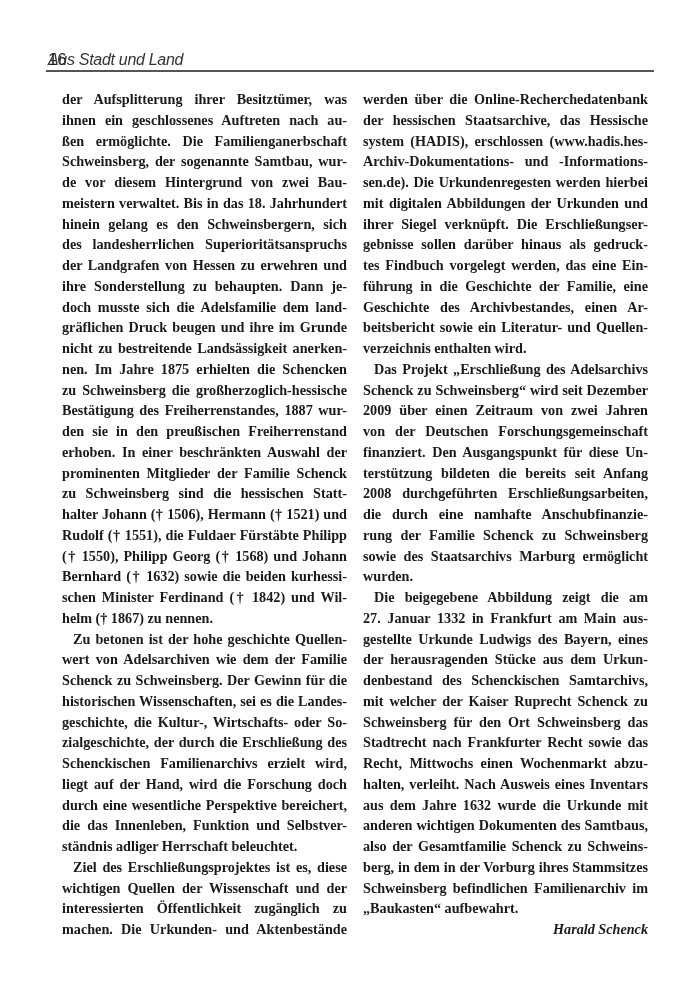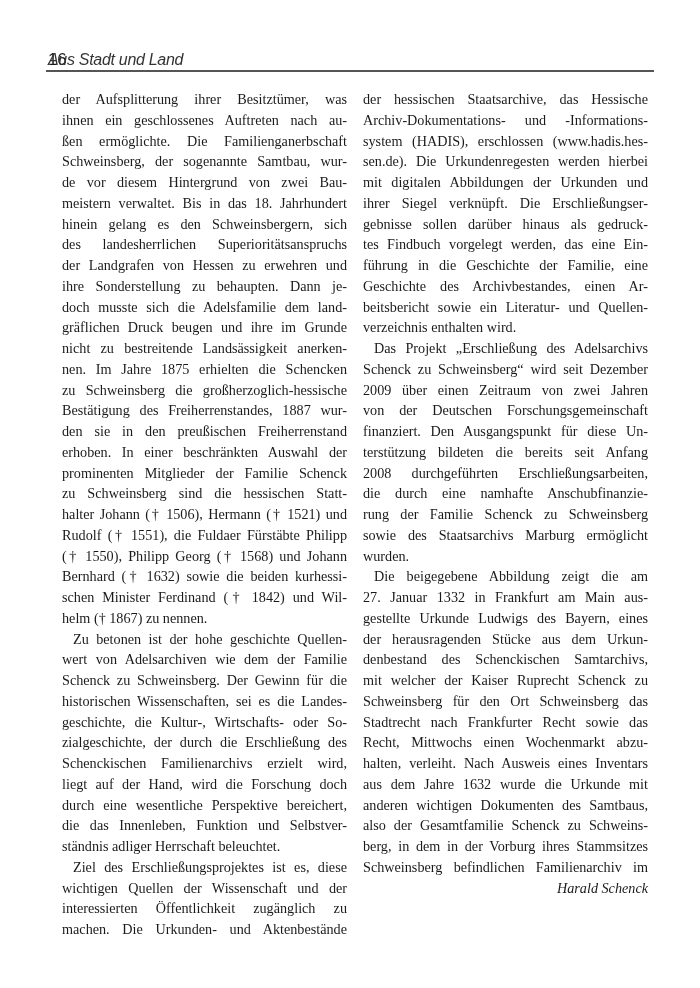--- a/index.html
+++ b/index.html
@@ -8,21 +8,21 @@
       position: absolute; left: 48px; top: 46px; width: 606px; height: 24px;
       font-family: "Liberation Sans", "DejaVu Sans", sans-serif;
     }
     .page-number { position: absolute; left: 0; top: 4px; font-size: 17px; letter-spacing: -0.3px; }
     .running-title { position: absolute; left: 0; right: 0; top: 5px; text-align: left; font-size: 16px; letter-spacing: -0.3px; color: #333; font-style: italic; }
     .header-rule { position: absolute; left: 46px; top: 70px; width: 608px; height: 2px; background: #555; }
     .column {
       position: absolute; top: 89px; width: 285px;
       font-family: "Liberation Serif", "DejaVu Serif", serif;
       font-size: 14.2px; line-height: 20.75px;
-      text-align: justify; hyphens: manual;
+      text-align: justify; hyphens: manual; font-weight: bold;
     }
     .col-left { left: 62px; }
     .col-right { left: 363px; }
     .line { display: block; text-align: justify; text-align-last: justify; white-space: nowrap; overflow: visible; height: 20.75px; }
     .line.last { text-align-last: left; }
     .line.indent { text-indent: 11px; }
     .signature { display: block; text-align: right; font-style: italic; height: 20.75px; }
   </style>
 </head>
 <body>
@@ -70,23 +70,24 @@
     <span class="line">liegt auf der Hand, wird die Forschung doch</span>
     <span class="line">durch eine wesentliche Perspektive bereichert,</span>
     <span class="line">die das Innenleben, Funktion und Selbstver-</span>
     <span class="line last">ständnis adliger Herrschaft beleuchtet.</span>
     <span class="line indent">Ziel des Erschließungsprojektes ist es, diese</span>
     <span class="line">wichtigen Quellen der Wissenschaft und der</span>
     <span class="line">interessierten Öffentlichkeit zugänglich zu</span>
     <span class="line">machen. Die Urkunden- und Aktenbestände</span>
   </div>
 <div class="column col-right" id="col-right">
+<span class="line">werden über die Online-Recherchedatenbank</span>
     <span class="line">der hessischen Staatsarchive, das Hessische</span>
+    <span class="line">system (HADIS), erschlossen (www.hadis.hes-</span>
     <span class="line">Archiv-Dokumentations- und -Informations-</span>
-    <span class="line">system (HADIS), erschlossen (www.hadis.hes-</span>
     <span class="line">sen.de). Die Urkundenregesten werden hierbei</span>
     <span class="line">mit digitalen Abbildungen der Urkunden und</span>
     <span class="line">ihrer Siegel verknüpft. Die Erschließungser-</span>
     <span class="line">gebnisse sollen darüber hinaus als gedruck-</span>
     <span class="line">tes Findbuch vorgelegt werden, das eine Ein-</span>
     <span class="line">führung in die Geschichte der Familie, eine</span>
     <span class="line">Geschichte des Archivbestandes, einen Ar-</span>
     <span class="line">beitsbericht sowie ein Literatur- und Quellen-</span>
     <span class="line last">verzeichnis enthalten wird.</span>
     <span class="line indent">Das Projekt „Erschließung des Adelsarchivs</span>
@@ -108,14 +109,15 @@
     <span class="line">mit welcher der Kaiser Ruprecht Schenck zu</span>
     <span class="line">Schweinsberg für den Ort Schweinsberg das</span>
     <span class="line">Stadtrecht nach Frankfurter Recht sowie das</span>
     <span class="line">Recht, Mittwochs einen Wochenmarkt abzu-</span>
     <span class="line">halten, verleiht. Nach Ausweis eines Inventars</span>
     <span class="line">aus dem Jahre 1632 wurde die Urkunde mit</span>
     <span class="line">anderen wichtigen Dokumenten des Samtbaus,</span>
     <span class="line">also der Gesamtfamilie Schenck zu Schweins-</span>
     <span class="line">berg, in dem in der Vorburg ihres Stammsitzes</span>
     <span class="line">Schweinsberg befindlichen Familienarchiv im</span>
+    <span class="line last">„Baukasten“ aufbewahrt.</span>
     <span class="signature">Harald Schenck</span>
   </div>
 
 </body></html>

